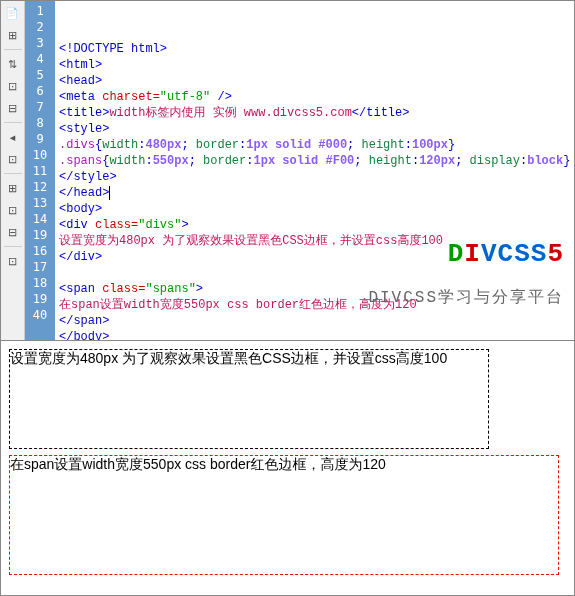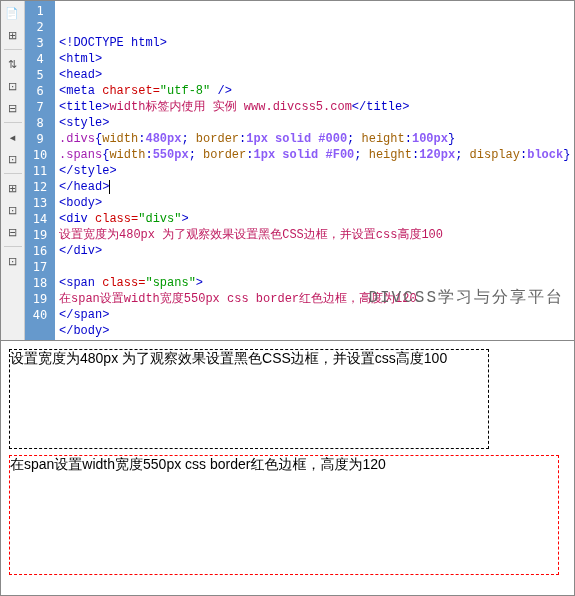--- a/index.html
+++ b/index.html
@@ -4,28 +4,28 @@
 <style>
 * { margin: 0; padding: 0; box-sizing: border-box; }
 body { font-family: "Microsoft YaHei", SimSun, Arial, sans-serif; font-size: 12px; background: #fff; }
 .app { border: 1px solid #888; width: 575px; height: 596px; display: flex; flex-direction: column; }
 .top-pane { display: flex; height: 340px; border-bottom: 1px solid #888; position: relative; }
 .toolbar { width: 24px; background: #f0f0f0; border-right: 1px solid #ccc; display: flex; flex-direction: column; align-items: center; padding-top: 2px; gap: 2px; }
 .tool-btn { width: 20px; height: 20px; display: flex; align-items: center; justify-content: center; color: #555; font-size: 11px; cursor: pointer; }
 .tool-sep { width: 18px; height: 1px; background: #ccc; margin: 2px 0; }
 .gutter { width: 30px; background: #6699cc; color: #fff; font-family: Consolas, monospace; font-size: 12px; text-align: center; line-height: 16px; padding-top: 2px; }
 .gutter div { height: 16px; }
-.code { flex: 1; font-family: Consolas, "Courier New", monospace; font-size: 12px; line-height: 16px; padding: 2px 4px; white-space: pre; color: #0000cc; position: relative; overflow: hidden; }
+.code { flex: 1; font-family: Consolas, "Courier New", monospace; font-size: 12px; line-height: 16px; padding: 8px 4px; white-space: pre; color: #0000cc; position: relative; overflow: hidden; }
 .code-line { height: 16px; }
 .tag { color: #0000cc; }
 .attr { color: #cc0000; }
 .str { color: #009900; }
 .txt { color: #be185d; }
 .sel { color: #a21caf; }
-.prop { color: #a16207; }
+.prop { color: #15803d; }
 .val { color: #8b5cf6; font-weight: bold; }
 .cursor { border-right: 1px solid #000; }
 .logo { position: absolute; right: 10px; bottom: 2px; text-align: right; }
 .logo-main { font-size: 26px; font-weight: bold; letter-spacing: 1px; }
 .logo-d { color: #009900; }
 .logo-i { color: #cc0000; }
 .logo-v { color: #0066cc; }
 .logo-c { color: #0066cc; }
 .logo-s2 { color: #0066cc; }
 .logo-5 { color: #cc0000; }
@@ -73,20 +73,21 @@
         <div>14</div>
         <div>19</div>
         <div>16</div>
         <div>17</div>
         <div>18</div>
         <div>19</div>
         <div>40</div>
       </div>
     <div class="code" id="code">
       <div class="code-line"><span class="tag">&lt;!DOCTYPE html&gt;</span></div><div class="code-line"><span class="tag">&lt;html&gt;</span></div><div class="code-line"><span class="tag">&lt;head&gt;</span></div><div class="code-line"><span class="tag">&lt;meta</span> <span class="attr">charset=</span><span class="str">"utf-8"</span> <span class="tag">/&gt;</span></div><div class="code-line"><span class="tag">&lt;title&gt;</span><span class="txt">width标签内使用 实例 www.divcss5.com</span><span class="tag">&lt;/title&gt;</span></div><div class="code-line"><span class="tag">&lt;style&gt;</span></div><div class="code-line"><span class="sel">.divs</span>{<span class="prop">width</span>:<span class="val">480px</span>; <span class="prop">border</span>:<span class="val">1px solid #000</span>; <span class="prop">height</span>:<span class="val">100px</span>}</div><div class="code-line"><span class="sel">.spans</span>{<span class="prop">width</span>:<span class="val">550px</span>; <span class="prop">border</span>:<span class="val">1px solid #F00</span>; <span class="prop">height</span>:<span class="val">120px</span>; <span class="prop">display</span>:<span class="val">block</span>}</div><div class="code-line"><span class="tag">&lt;/style&gt;</span></div><div class="code-line"><span class="tag">&lt;/head&gt;</span><span class="cursor"></span></div><div class="code-line"><span class="tag">&lt;body&gt;</span></div><div class="code-line"><span class="tag">&lt;div</span> <span class="attr">class=</span><span class="str">"divs"</span><span class="tag">&gt;</span></div><div class="code-line"><span class="txt">设置宽度为480px 为了观察效果设置黑色CSS边框，并设置css高度100</span></div><div class="code-line"><span class="tag">&lt;/div&gt;</span></div><div class="code-line"></div><div class="code-line"><span class="tag">&lt;span</span> <span class="attr">class=</span><span class="str">"spans"</span><span class="tag">&gt;</span></div><div class="code-line"><span class="txt">在span设置width宽度550px css border红色边框，高度为120</span></div><div class="code-line"><span class="tag">&lt;/span&gt;</span></div><div class="code-line"><span class="tag">&lt;/body&gt;</span></div><div class="code-line"></div><div class="logo">
+        <div class="logo-main"><span class="logo-d">D</span><span class="logo-i">I</span><span class="logo-v">V</span><span class="logo-c">C</span><span class="logo-c">S</span><span class="logo-s2">S</span><span class="logo-5">5</span></div>
         <div class="logo-sub">DIVCSS学习与分享平台</div>
       </div>
     </div>
   </div>
   <div class="preview">
     <div class="divs">设置宽度为480px 为了观察效果设置黑色CSS边框，并设置css高度100</div>
     <span class="spans">在span设置width宽度550px css border红色边框，高度为120</span>
   </div>
 </div>
 

